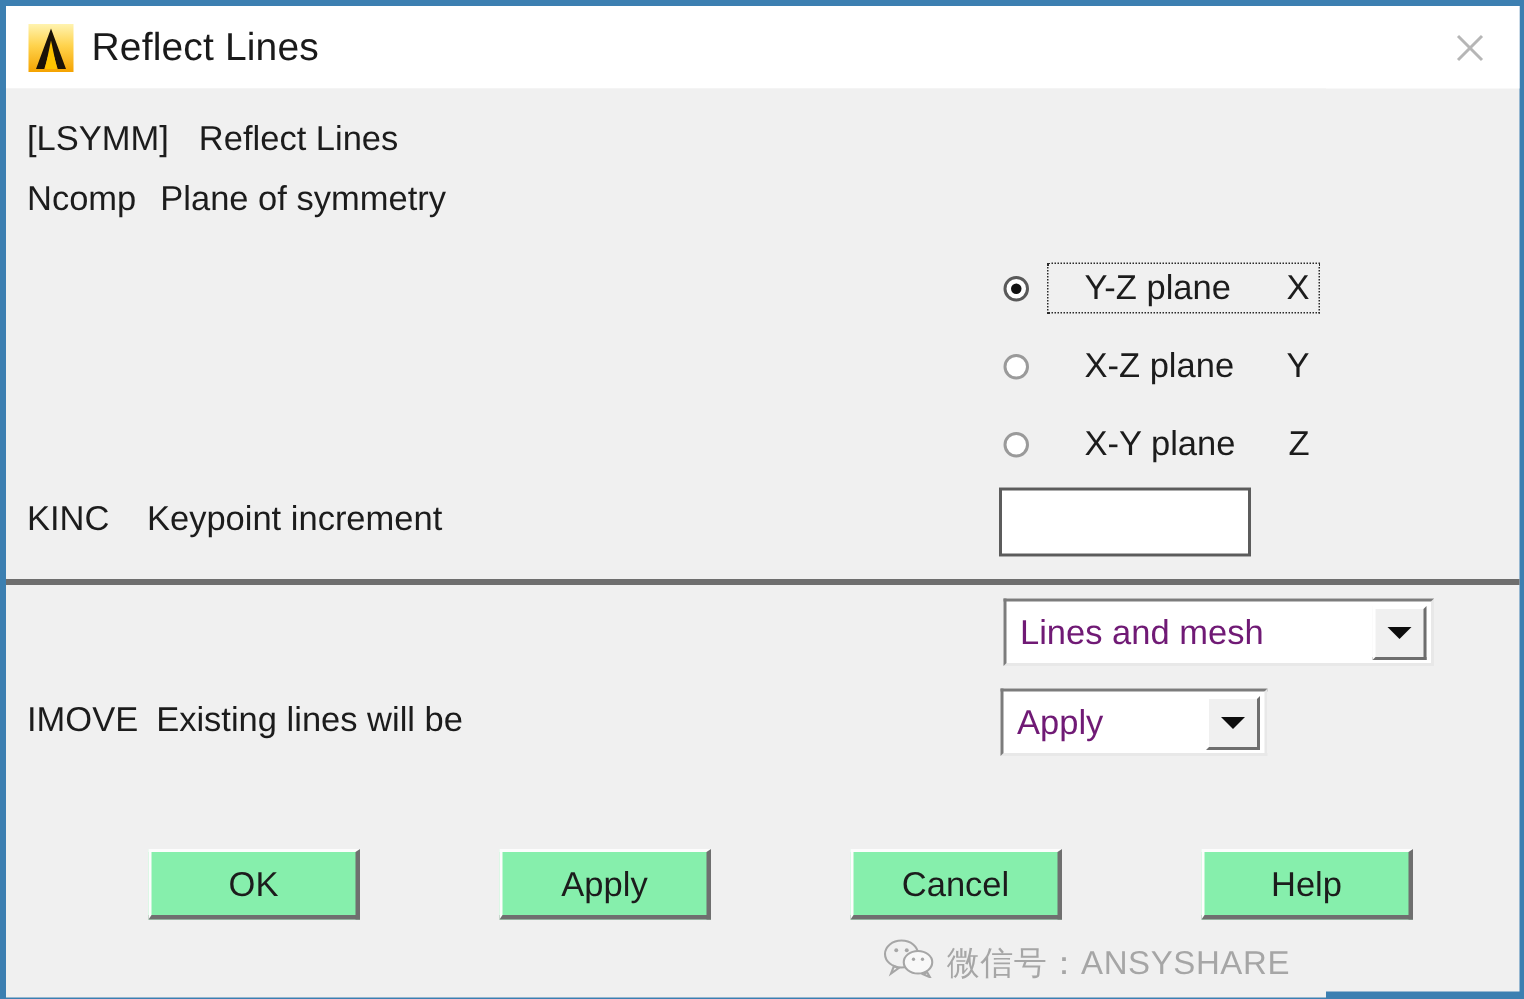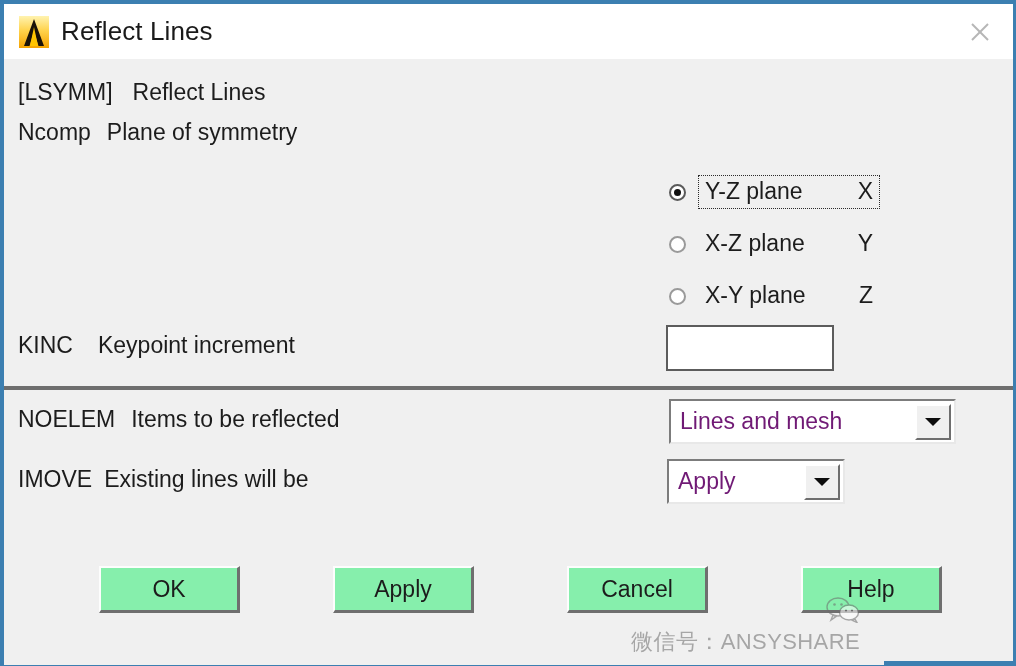--- a/index.html
+++ b/index.html
@@ -140,20 +140,21 @@
     box-sizing: border-box;
     border: 1px dotted transparent;
   }
   .radio-row.focused .radio-box {
     border: 1px dotted #2b2b2b;
   }
   .radio-label {
     font-size: 23px;
     color: #1c1c1c;
     white-space: nowrap;
+    margin-left: 18px;
   }
   .radio-axis {
     font-size: 23px;
     color: #1c1c1c;
     margin-left: auto;
     white-space: nowrap;
   }
 
   
   .textfield {
@@ -255,21 +256,20 @@
 
   
   .watermark {
     position: absolute;
     right: 24px;
     bottom: 8px;
     display: flex;
     align-items: flex-end;
     opacity: 0.55;
     pointer-events: none;
-    flex-direction: column;
   }
   .watermark .wm-text {
     font-size: 22px;
     color: #6b6b6b;
     margin-left: 8px;
     white-space: nowrap;
     letter-spacing: 0.4px;
   }
 </style>
 </head>
@@ -342,23 +342,20 @@
 
     </div>
 
     <div class="lbl" id="cap-kinc">
       <span class="cap-code">KINC</span><span class="cap-desc">Keypoint increment</span>
     </div>
     <input class="textfield" type="text" value="" style="">
 
     <div class="separator"></div>
 
-    <div class="lbl" id="cap-noelem">
-      <span class="cap-code">NOELEM</span><span class="cap-desc">Items to be reflected</span>
-    </div>
 
     <div class="dropdown" id="dd-noelem">
       <span class="dd-value">Lines and mesh</span>
       <span class="dd-arrow-btn">
           <span class="tri"></span>
         </span>
     </div>
 
     <div class="lbl" id="cap-imove">
       <span class="cap-code">IMOVE</span><span class="cap-desc">Existing lines will be</span>

